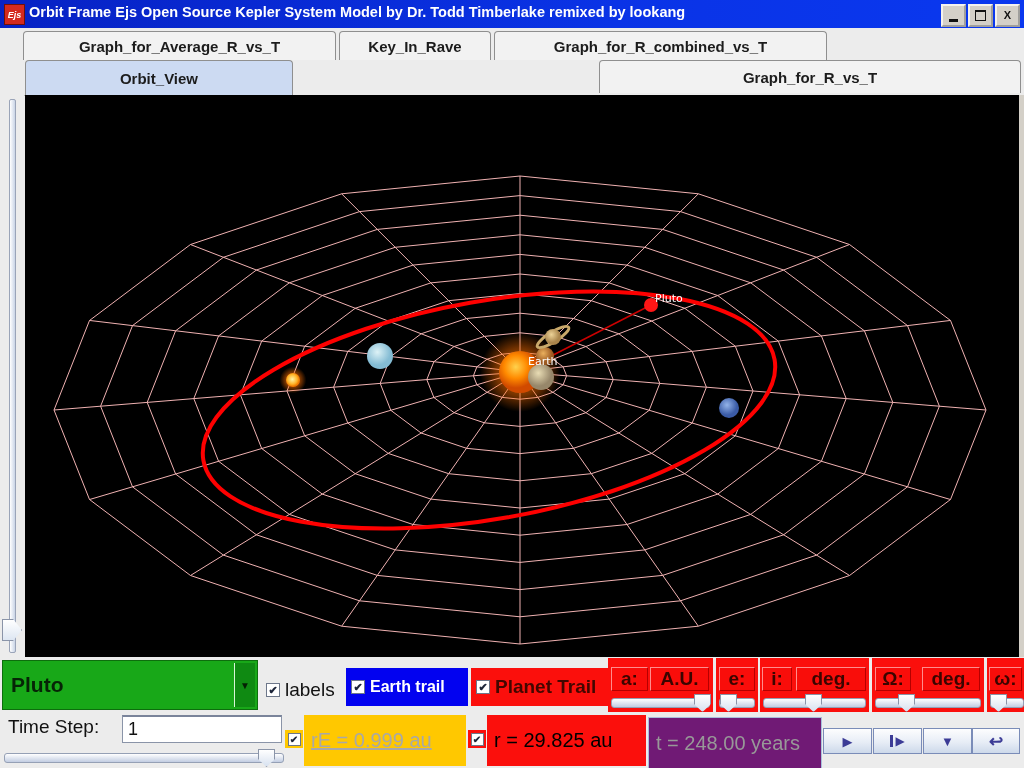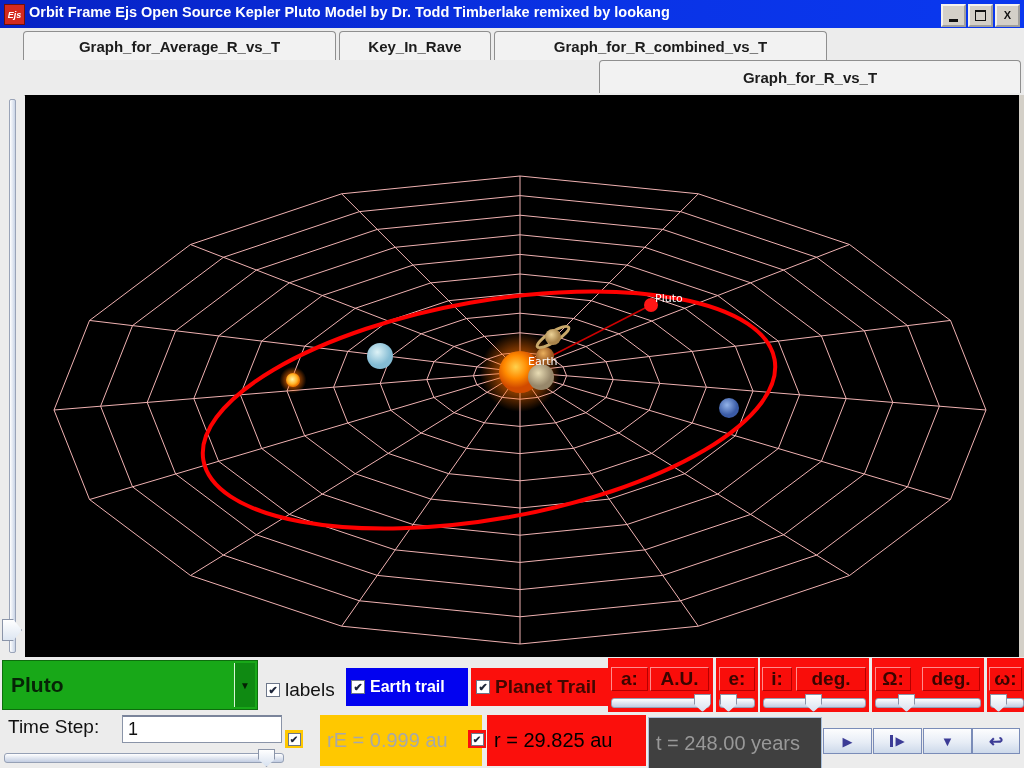--- a/index.html
+++ b/index.html
@@ -77,38 +77,39 @@
   .stepbar{width:3px;height:12px;background:#3c3c96;margin-right:2px;}
   text{font-family:"DejaVu Sans",sans-serif;}
 </style>
 </head>
 <body>
 
 <div id="win">
 
   <div class="titlebar">
     <div class="app-icon">Ejs</div>
-    <div class="title-text">Orbit Frame Ejs Open Source Kepler Pluto Model by Dr. Todd Timberlake remixed by lookang</div>
+    <div class="title-text">Orbit Frame Ejs Open Source Kepler System Model by Dr. Todd Timberlake remixed by lookang</div>
     <div class="tb-btns">
       <div class="tb-btn">
           <span class="glyph-min"></span>
         </div>
       <div class="tb-btn">
           <span class="glyph-restore"></span>
         </div>
       <div class="tb-btn">
           <span>X</span>
         </div>
     </div>
   </div>
 
   <div class="tabs-bg"></div>
   <div class="tab" style="left:23px;top:31px;width:313px;height:29px;">Graph_for_Average_R_vs_T</div>
   <div class="tab" style="left:494px;top:31px;width:333px;height:29px;">Graph_for_R_combined_vs_T</div>
   <div class="tab" style="left:339px;top:31px;width:152px;height:29px;">Key_In_Rave</div>
+  <div class="tab sel" style="left:25px;top:60px;width:268px;height:35px;z-index:2;">Orbit_View</div>
   <div class="tab" style="left:599px;top:60px;width:422px;height:33px;text-align:right;">Graph_for_R_vs_T</div>
 
   <div class="vslider">
     <div class="vtrack"></div>
     <div class="vthumb"></div>
   </div>
 
   <div id="scene-wrap">
     <svg id="scene" width="994" height="562" viewBox="0 0 994 562">
       <defs>
@@ -269,28 +270,28 @@
     </div>
 
     <div class="ts-label">Time Step:</div>
     <input class="ts-input" value="1" style="">
     <div class="htrack" style="left:4px;top:96px;width:278px;"></div>
     <div class="hthumb" style="left:258px;top:92px;"></div>
 
     <div class="cbsq" style="left:285px;top:73px;background:#ffc800;">
       <div class="cb" style="width:13px;height:13px;font-size:10px;">✔</div>
     </div>
-    <div class="readout" style="left:320px;top:58px;width:162px;height:51px;background:#ffc800;color:#a8a8a8;">rE = 0.999 au</div>
+    <div class="readout" style="left:304px;top:58px;width:162px;height:51px;background:#ffc800;color:#a8a8a8;text-decoration:underline;">rE = 0.999 au</div>
 
     <div class="cbsq" style="left:468px;top:73px;background:#fb0f0c;">
       <div class="cb" style="width:13px;height:13px;font-size:10px;">✔</div>
     </div>
     <div class="readout" style="left:487px;top:58px;width:159px;height:51px;background:#fb0f0c;color:#000;">r = 29.825 au</div>
 
-    <div class="readout" style="left:648px;top:60px;width:174px;height:52px;background:#404040;border:1px solid #a8c0dc;color:#989898;">t = 248.00 years</div>
+    <div class="readout" style="left:648px;top:60px;width:174px;height:52px;background:#701a75;border:1px solid #a8c0dc;color:#989898;">t = 248.00 years</div>
 
     <div class="vcr" style="left:823px;">
       <span>▶</span>
     </div>
     <div class="vcr" style="left:873px;">
       <span class="stepbar"></span>
       <span style="font-size:12px;">▶</span>
     </div>
     <div class="vcr" style="left:923px;">
       <span>▼</span>

